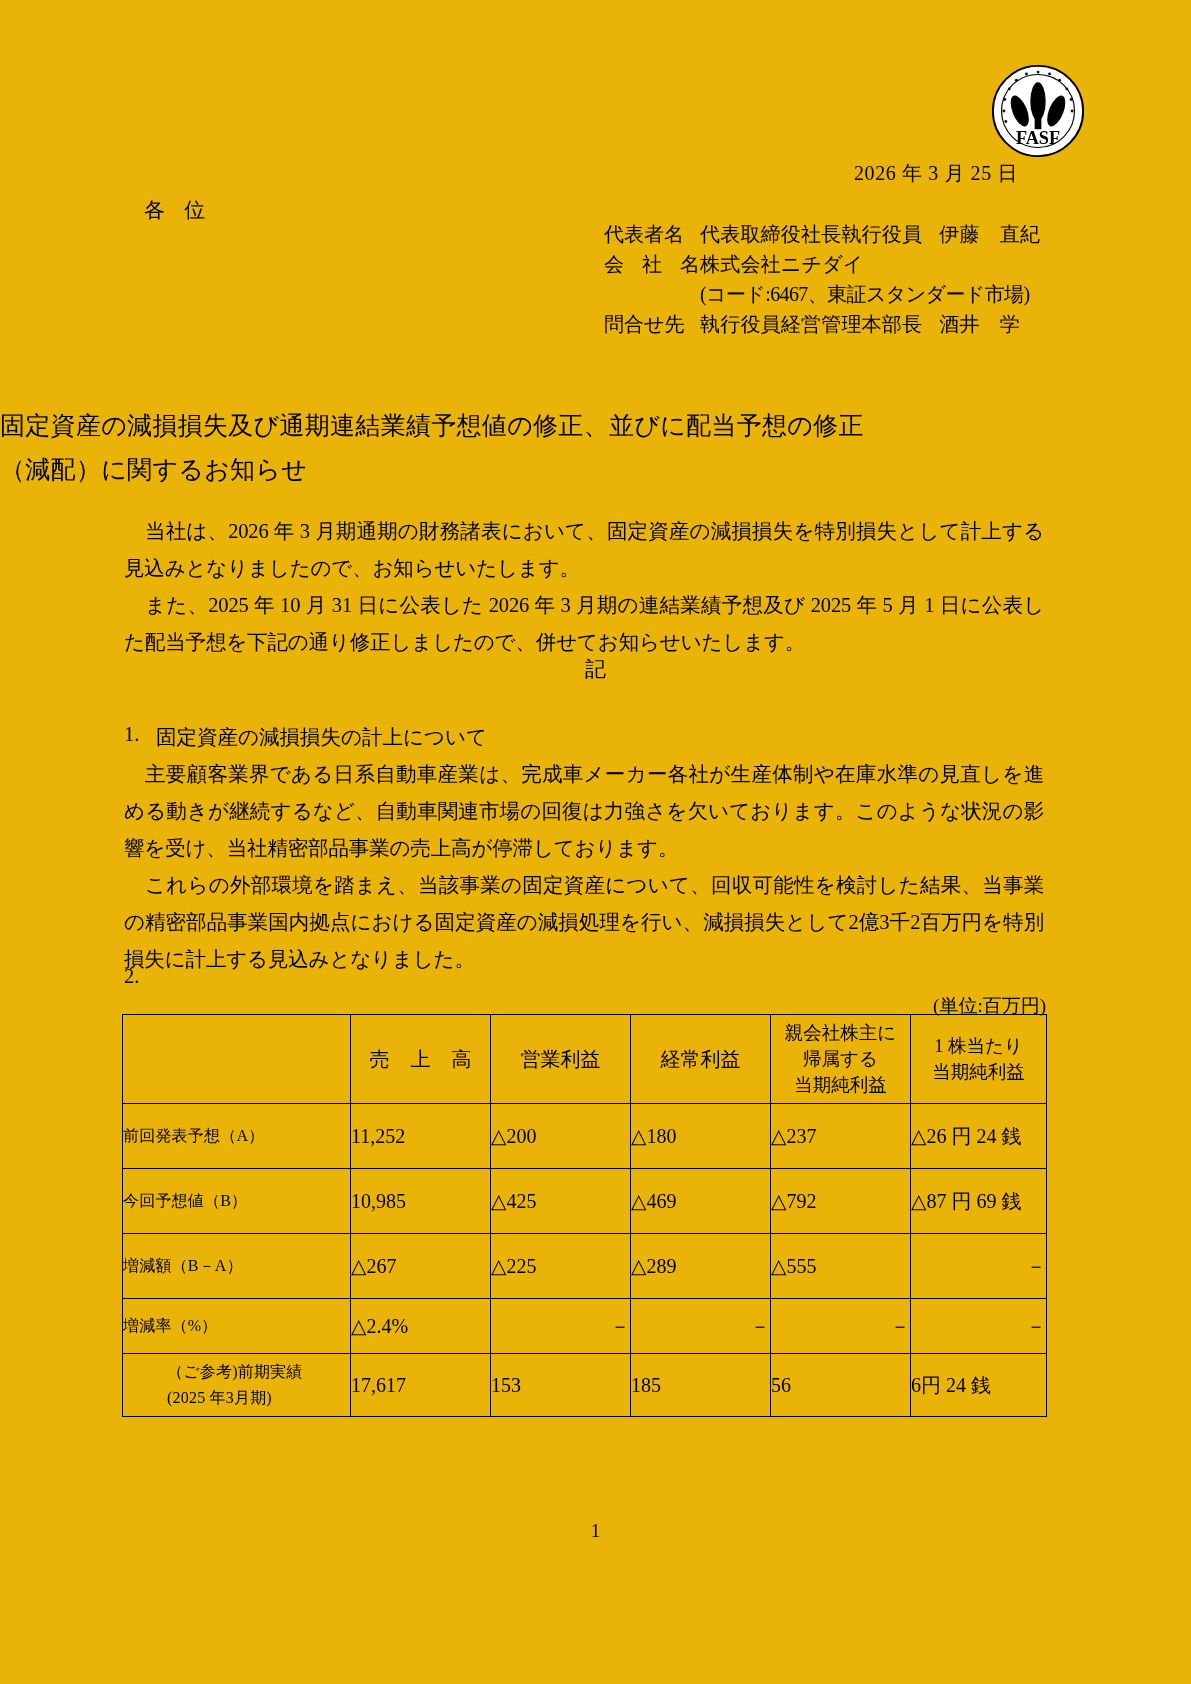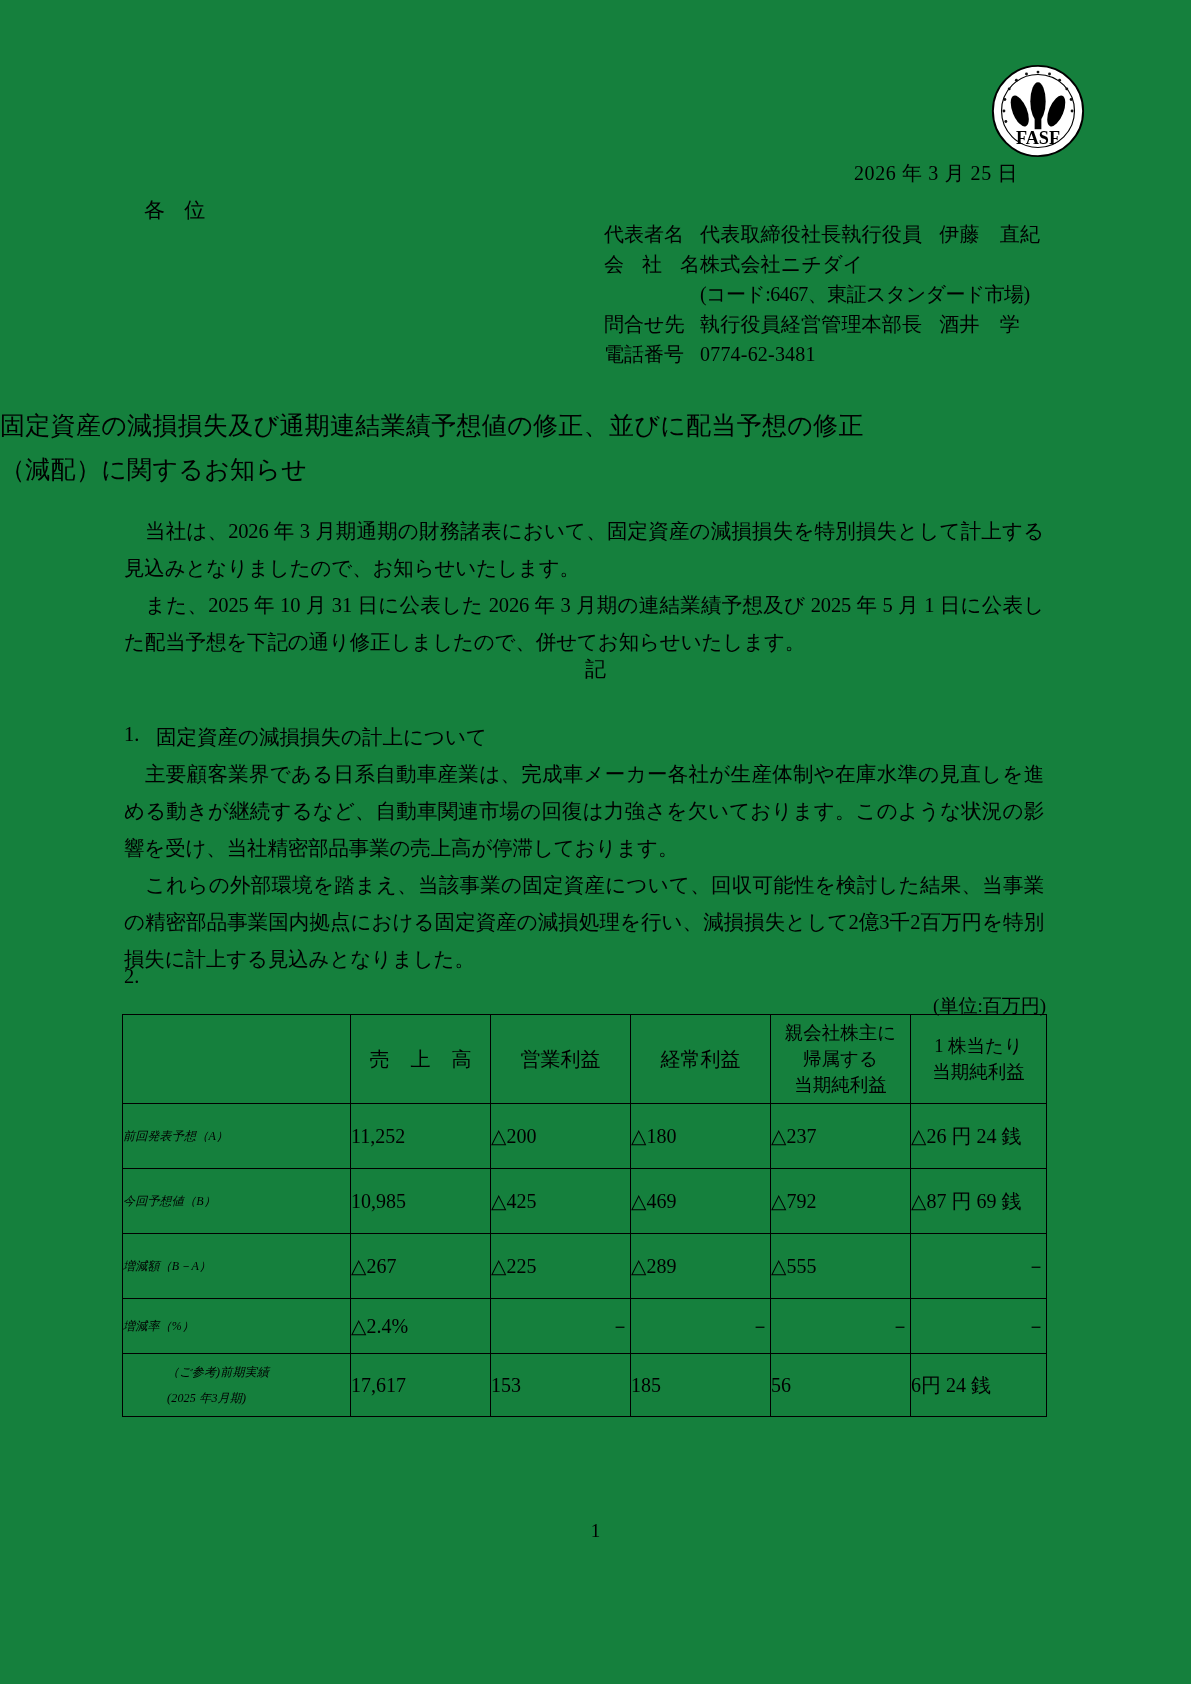--- a/index.html
+++ b/index.html
@@ -10,21 +10,21 @@
   }
   body {
     font-family: "Liberation Serif", "DejaVu Serif", serif;
     color: #000000;
   }
   .page {
     position: relative;
     width: 1191px;
     height: 1684px;
     margin: 0 auto;
-    background: #15803d;
+    background: #eab308;
     box-sizing: border-box;
     padding: 0;
     overflow: hidden;
   }
 
   
   .logo-wrap {
     position: absolute;
     top: 63px;
     left: 990px;
@@ -163,24 +163,23 @@
     text-align: center;
     line-height: 27px;
     font-size: 20px;
   }
   .hd-cell.sp { letter-spacing: 8px; text-indent: 8px; }
   .hd-small { font-size: 18.5px; line-height: 26px; }
 
   .row-label {
     height: 64px;
     padding-left: 14px;
-    font-size: 12px;
+    font-size: 16px;
     letter-spacing: .2px;
     white-space: nowrap;
-    font-style: italic;
   }
   .num {
     text-align: left;
     padding-right: 13px;
     font-size: 20px;
     white-space: nowrap;
   }
   .dash { text-align: right; padding-right: 13px; font-size: 20px; }
 
   .row-two-line .row-label {
@@ -255,24 +254,20 @@
     <div class="cb-row">
       <span class="cb-label"></span>
       <span class="cb-val tight">(コード:6467、東証スタンダード市場)</span>
     </div>
     <div class="cb-row">
       <span class="cb-label">問合せ先</span>
       <span class="cb-val">執行役員経営管理本部長</span>
       <span class="gap-w"></span>
       <span class="cb-val">酒井　学</span>
     </div>
-    <div class="cb-row">
-      <span class="cb-label">電話番号</span>
-      <span class="cb-val">0774-62-3481</span>
-    </div>
   </div>
 
   <div class="doc-title">
     <div>固定資産の減損損失及び通期連結業績予想値の修正、並びに配当予想の修正</div>
     <div>（減配）に関するお知らせ</div>
   </div>
 
   <div class="body-block" id="intro-block">
     <div class="indent">当社は、2026 年 3 月期通期の財務諸表において、固定資産の減損損失を特別損失として計上する見込みとなりましたので、お知らせいたします。</div>
     <div class="indent">また、2025 年 10 月 31 日に公表した 2026 年 3 月期の連結業績予想及び 2025 年 5 月 1 日に公表した配当予想を下記の通り修正しましたので、併せてお知らせいたします。</div>

